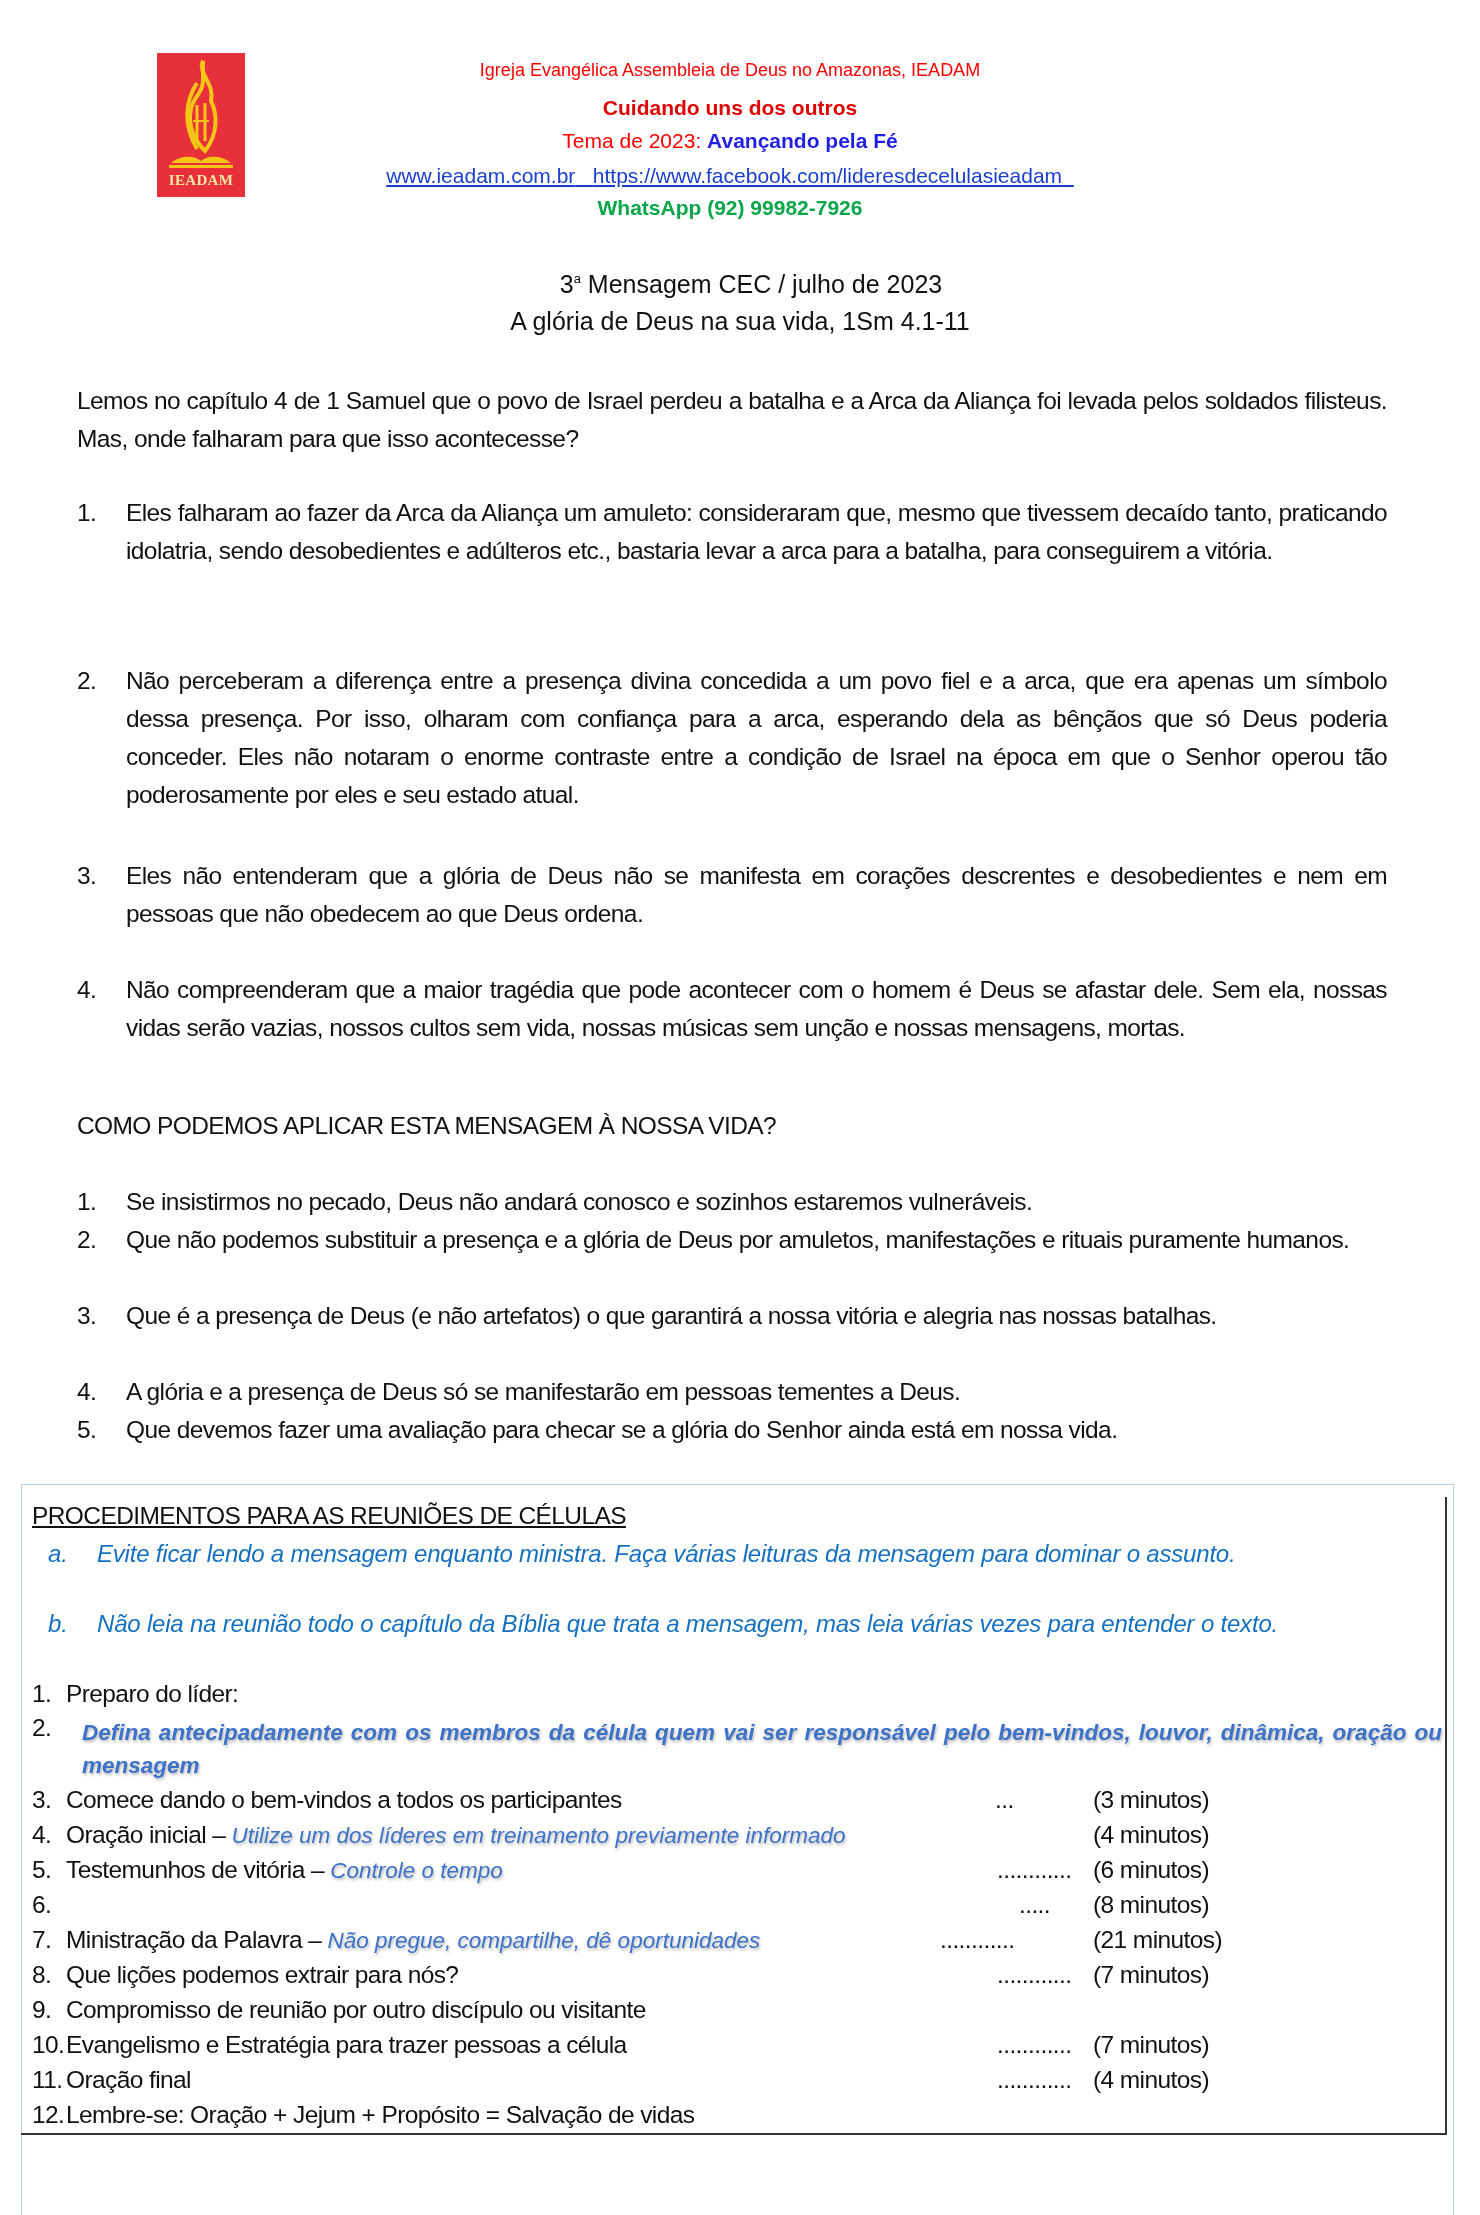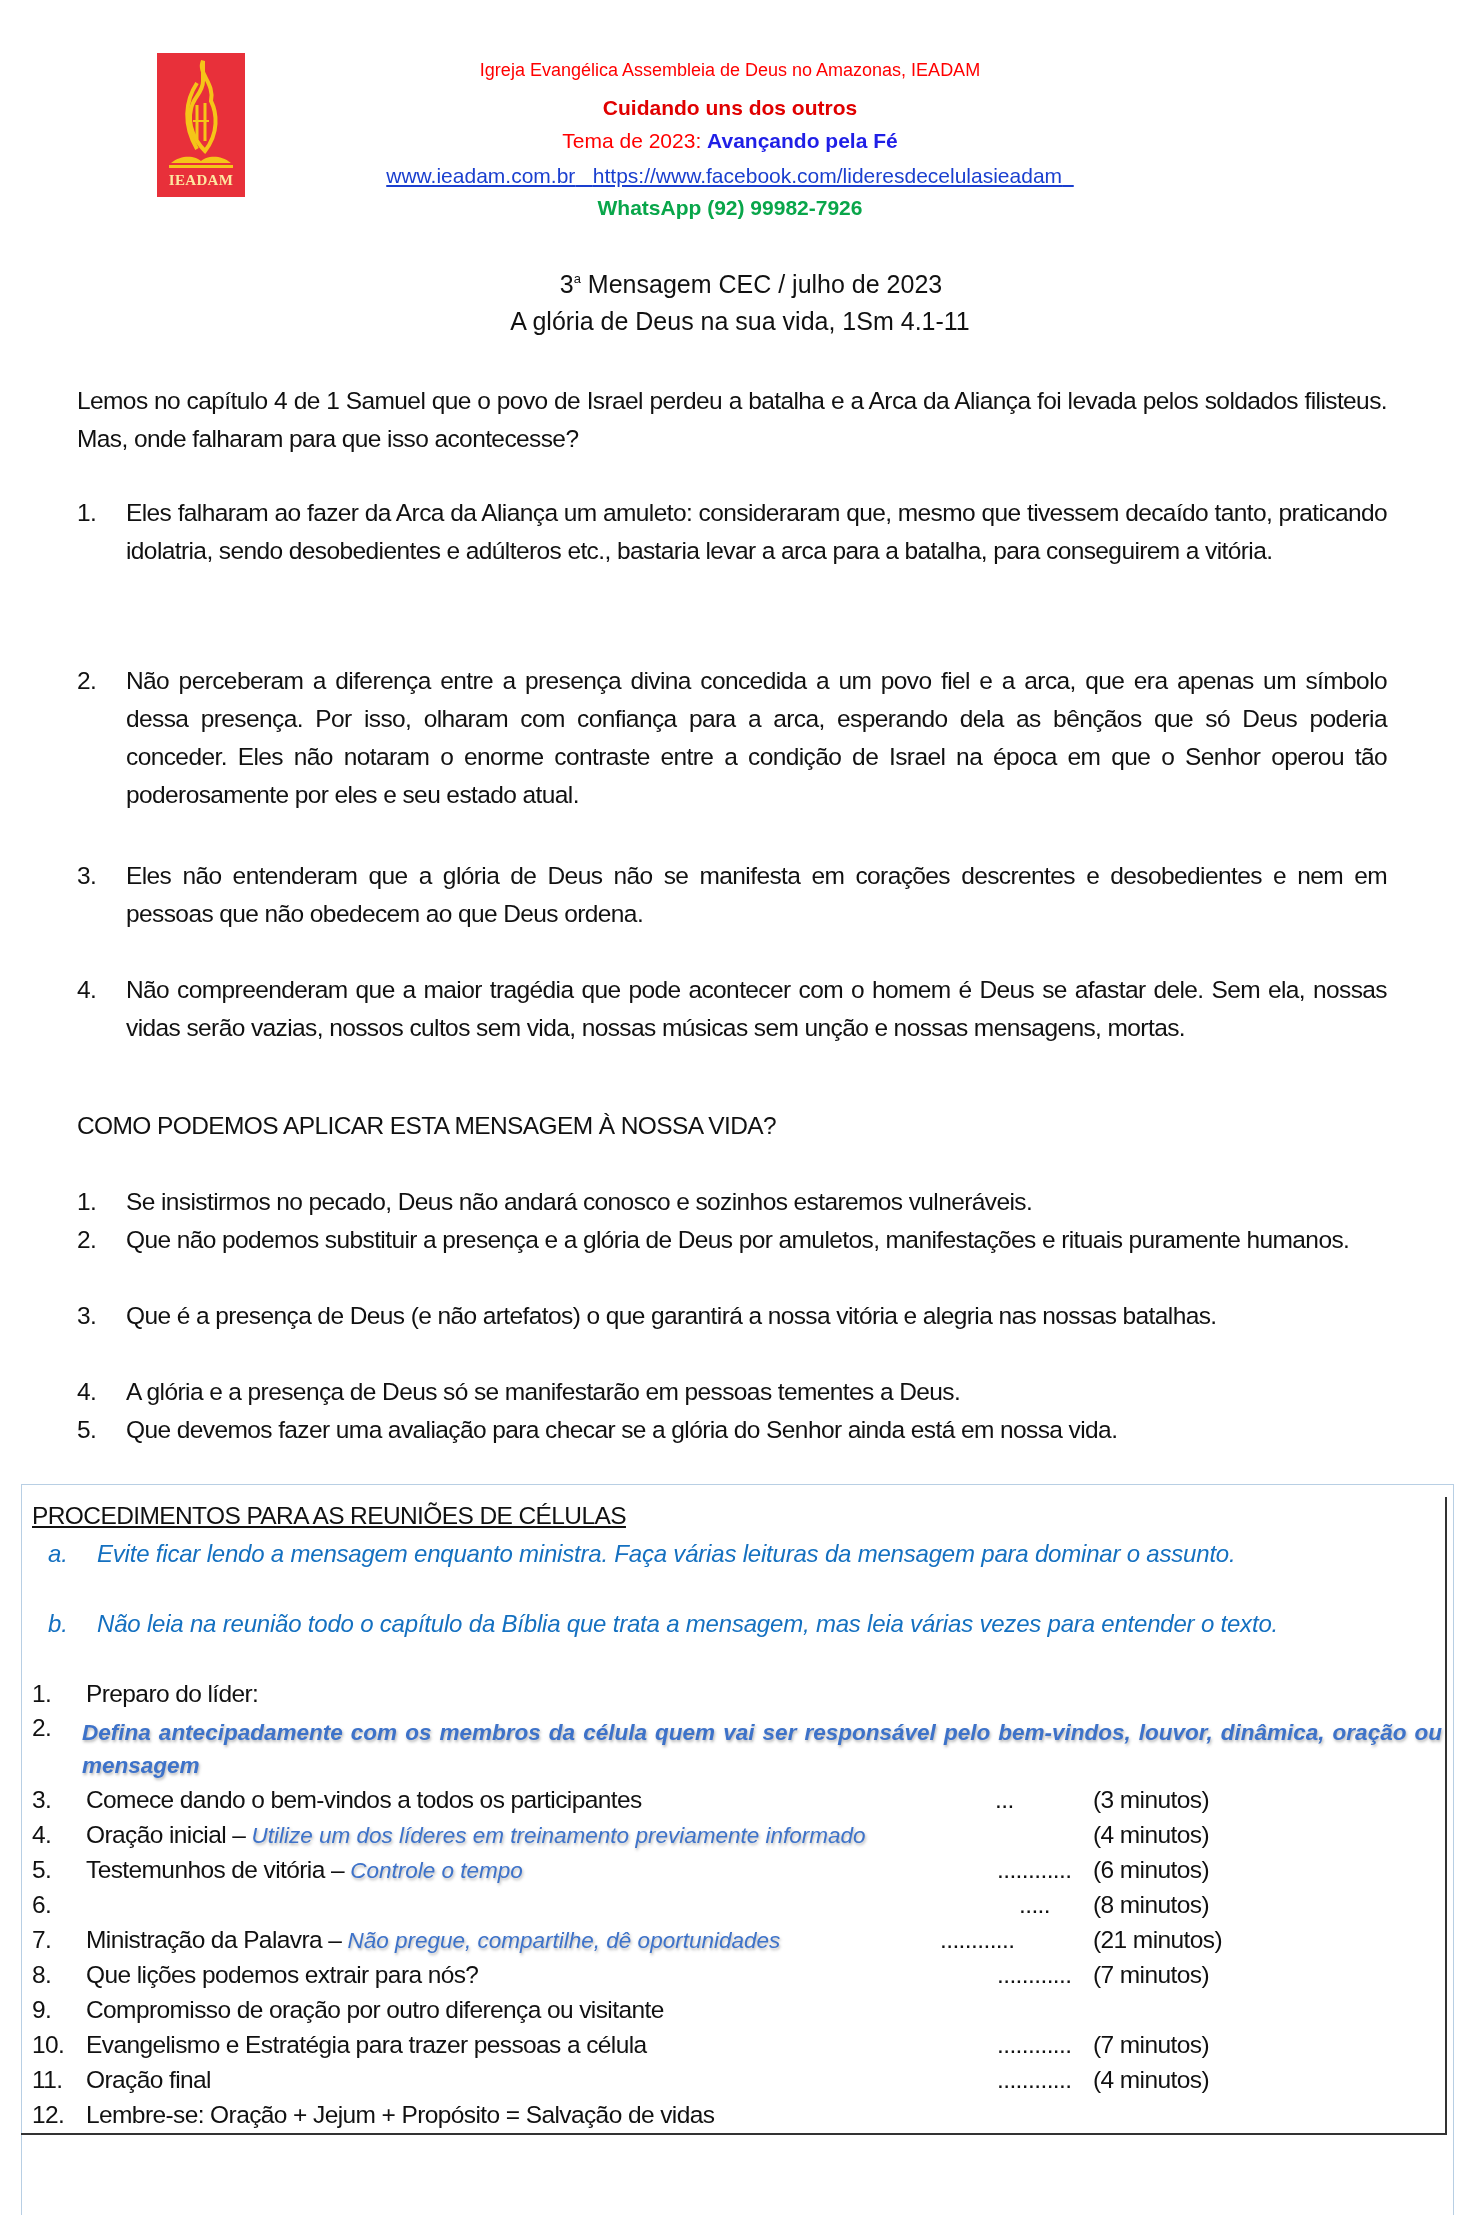--- a/index.html
+++ b/index.html
@@ -41,21 +41,21 @@
   #outer-box { left:21px; top:1484px; width:1431px; height:740px; border:1.5px solid #b8cfe4; border-bottom:none; }
   #inner-box { left:21px; top:1497px; width:1424px; height:636px; border-right:2px solid #333; border-bottom:2px solid #333; }
   .proc { position:absolute; left:32px; font-size:24.5px; color:#111; white-space:nowrap; letter-spacing:-0.6px; }
   #proc-title { top:1502px; text-decoration:underline; }
   .sub { position:absolute; left:48px; width:1390px; font-style:italic; color:#1470c0; font-size:24px;
          line-height:35px; letter-spacing:-0.2px; }
   .sub .num { position:absolute; left:0; width:40px; }
   .sub .txt { display:block; margin-left:49px; text-align:justify; text-align-last:left; }
   .row { position:absolute; left:32px; width:1420px; height:36px; font-size:24.5px; color:#111; white-space:nowrap; letter-spacing:-0.6px; }
   .row .n { position:absolute; left:0; }
-  .row .lbl { position:absolute; left:54px;text-align:right; }
+  .row .lbl { position:absolute; left:34px;text-align:right; }
   .row .note { color:#3d72c9; font-style:italic; font-size:22.5px; letter-spacing:0;
                text-shadow:1px 2px 3px rgba(90,90,90,0.45); }
   .row .dots { position:absolute; }
   .row .dur { position:absolute; left:1061px; }
   .note-block { position:absolute; left:82px; width:1360px; font-style:italic; color:#3d72c9; font-size:22.5px;
                 line-height:33px; text-align:justify; text-align-last:left; text-shadow:1px 2px 3px rgba(90,90,90,0.45); }
 </style>
 </head>
 <body>
 
@@ -174,21 +174,21 @@
   <span class="dur">(21 minutos)</span>
 </div>
 <div class="row" style="top:1961px;">
   <span class="n">8.</span>
   <span class="lbl">Que lições podemos extrair para nós?</span>
   <span class="dots" style="left:965px;">............</span>
   <span class="dur">(7 minutos)</span>
 </div>
 <div class="row" style="top:1996px;">
   <span class="n">9.</span>
-  <span class="lbl">Compromisso de oração por outro diferença ou visitante</span>
+  <span class="lbl">Compromisso de reunião por outro discípulo ou visitante</span>
 </div>
 <div class="row" style="top:2031px;">
   <span class="n">10.</span>
   <span class="lbl">Evangelismo e Estratégia para trazer pessoas a célula</span>
   <span class="dots" style="left:965px;">............</span>
   <span class="dur">(7 minutos)</span>
 </div>
 <div class="row" style="top:2066px;">
   <span class="n">11.</span>
   <span class="lbl">Oração final</span>

